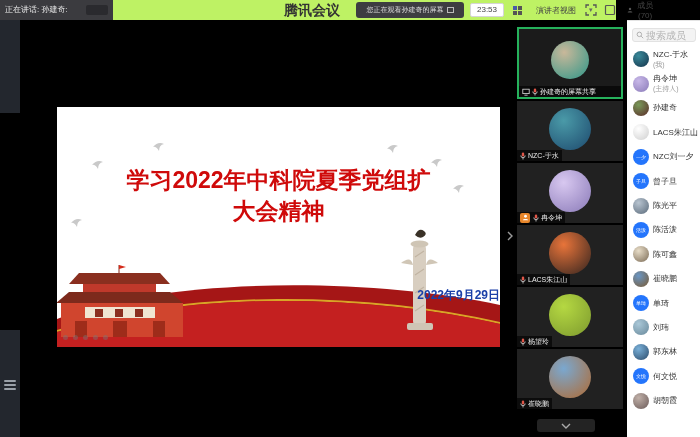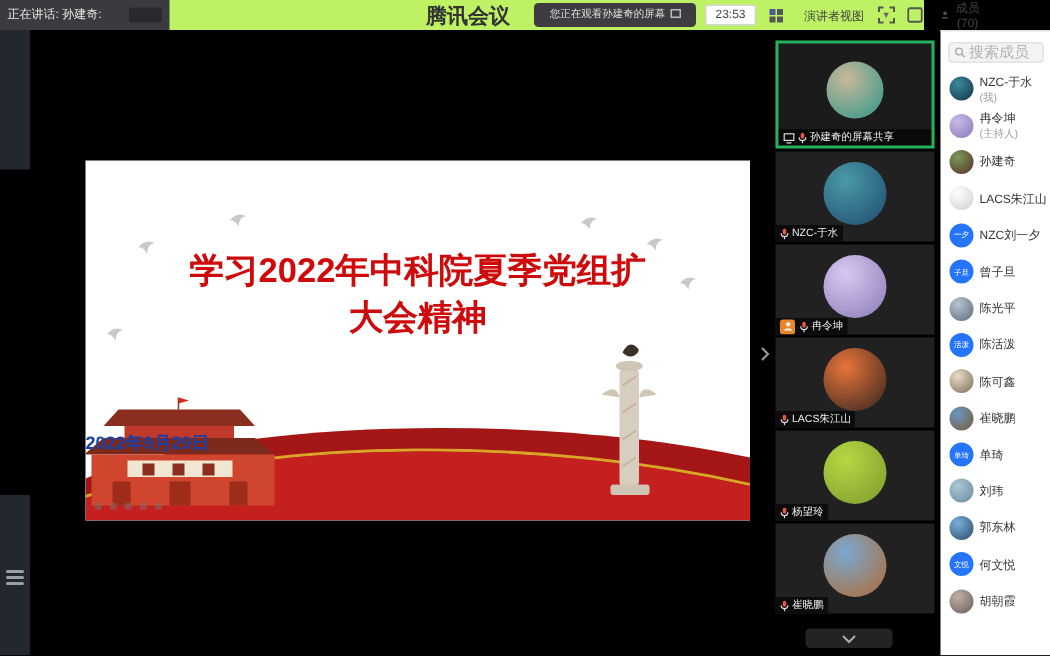--- a/index.html
+++ b/index.html
@@ -29,21 +29,21 @@
   .dock-top { position:absolute; left:0; top:20px; width:20px; height:93px; background:#23272e; }
   .dock-bottom { position:absolute; left:0; top:330px; width:20px; height:107px; background:#23272e; }
   .dock-lines { position:absolute; left:4px; top:378px; width:12px; height:14px; }
   .dock-lines i { display:block; height:2px; background:#9aa0a8; margin:2px 0; border-radius:1px; }
 
   
   .stage { position:absolute; left:20px; top:20px; width:493px; height:414px; background:#000; }
   .slide { position:absolute; left:37px; top:87px; width:443px; height:240px; background:#fff; overflow:hidden; }
   .slide-title { position:absolute; left:0; top:58px; width:100%; text-align:center; color:#cf0a0a;
     font-weight:900; font-size:23px; line-height:31px; letter-spacing:0px; }
-  .slide-date { position:absolute; left:0; top:180px; width:100%; text-align:left; color:#1a3fa8;
+  .slide-date { position:absolute; left:0; top:180px; width:100%; text-align:right; color:#1a3fa8;
     font-weight:bold; font-size:12px; }
   .slide-art { position:absolute; left:0; top:0; width:443px; height:240px; }
   .ppt-dots { position:absolute; left:6px; top:228px; display:flex; gap:5px; }
   .ppt-dots i { width:5px; height:5px; border-radius:50%; background:rgba(120,120,120,.45); }
   .strip-expand { position:absolute; left:485px; top:208px; width:12px; height:18px; color:#9a9a9a; }
 
   
   .vstrip { position:absolute; left:513px; top:20px; width:114px; height:417px; background:#000; }
   .tiles { position:absolute; left:4px; top:7px; width:106px; display:flex; flex-direction:column; gap:2px; }
   .tile { position:relative; width:106px; height:60px; background:#212121; overflow:hidden; flex:none; }

